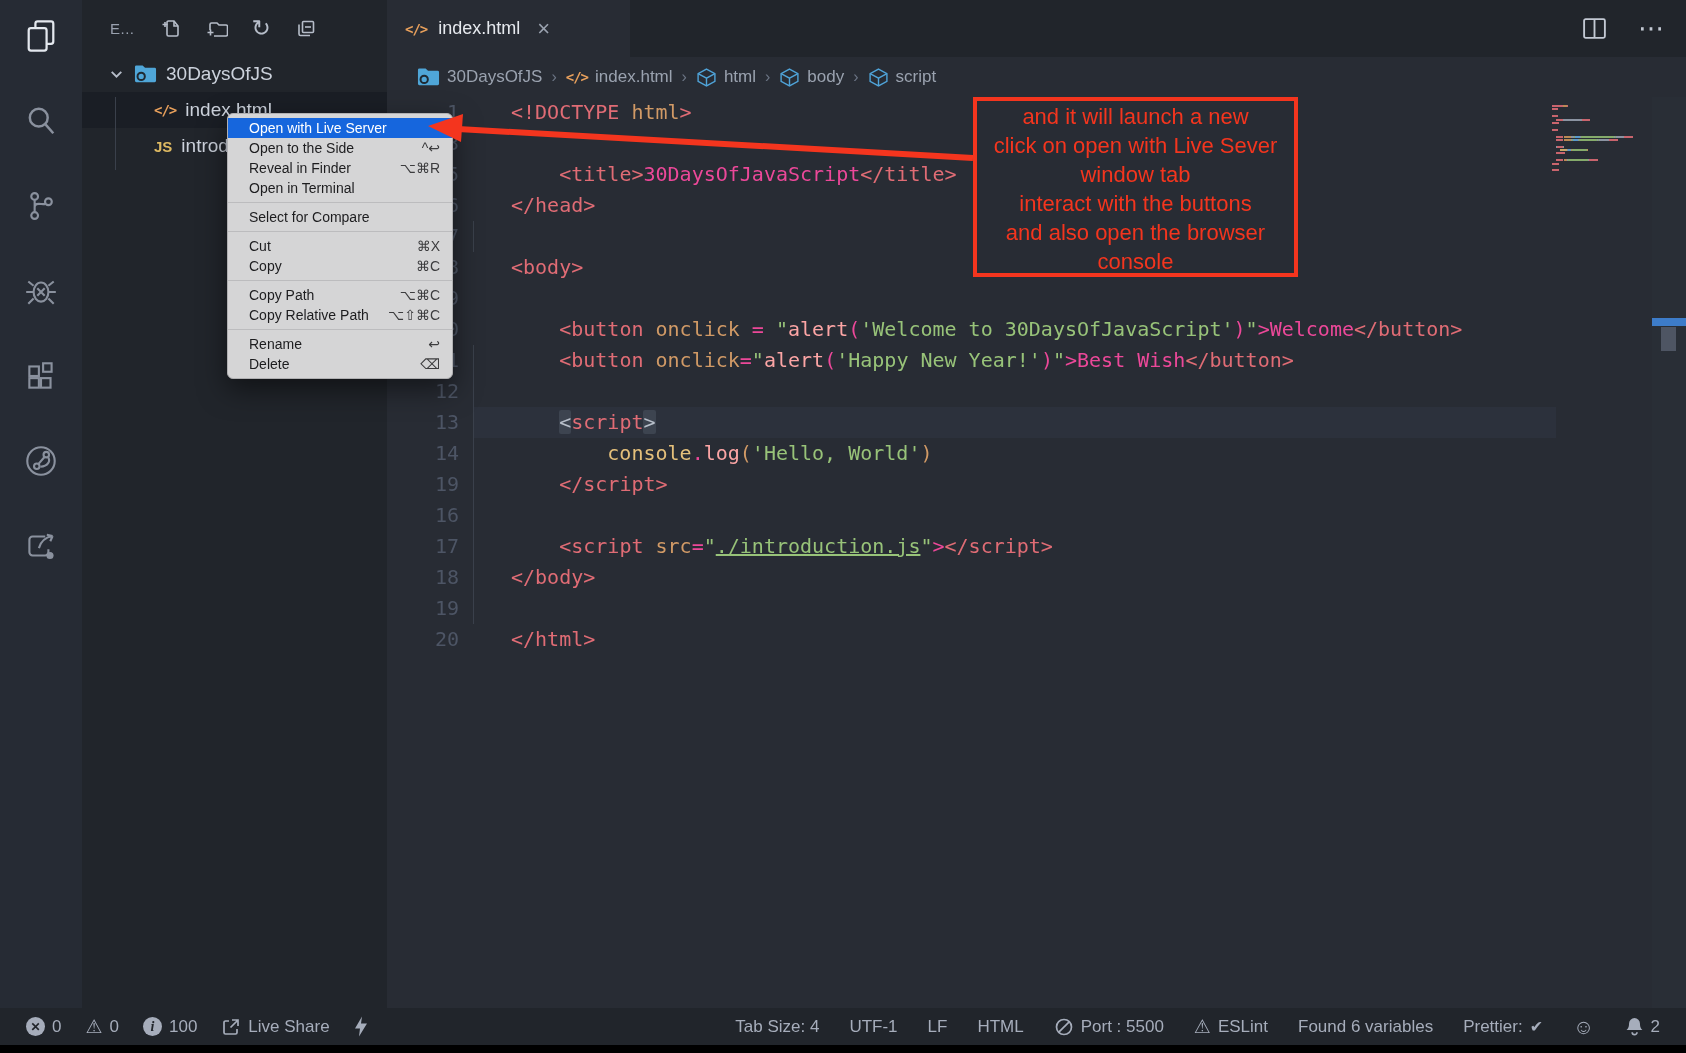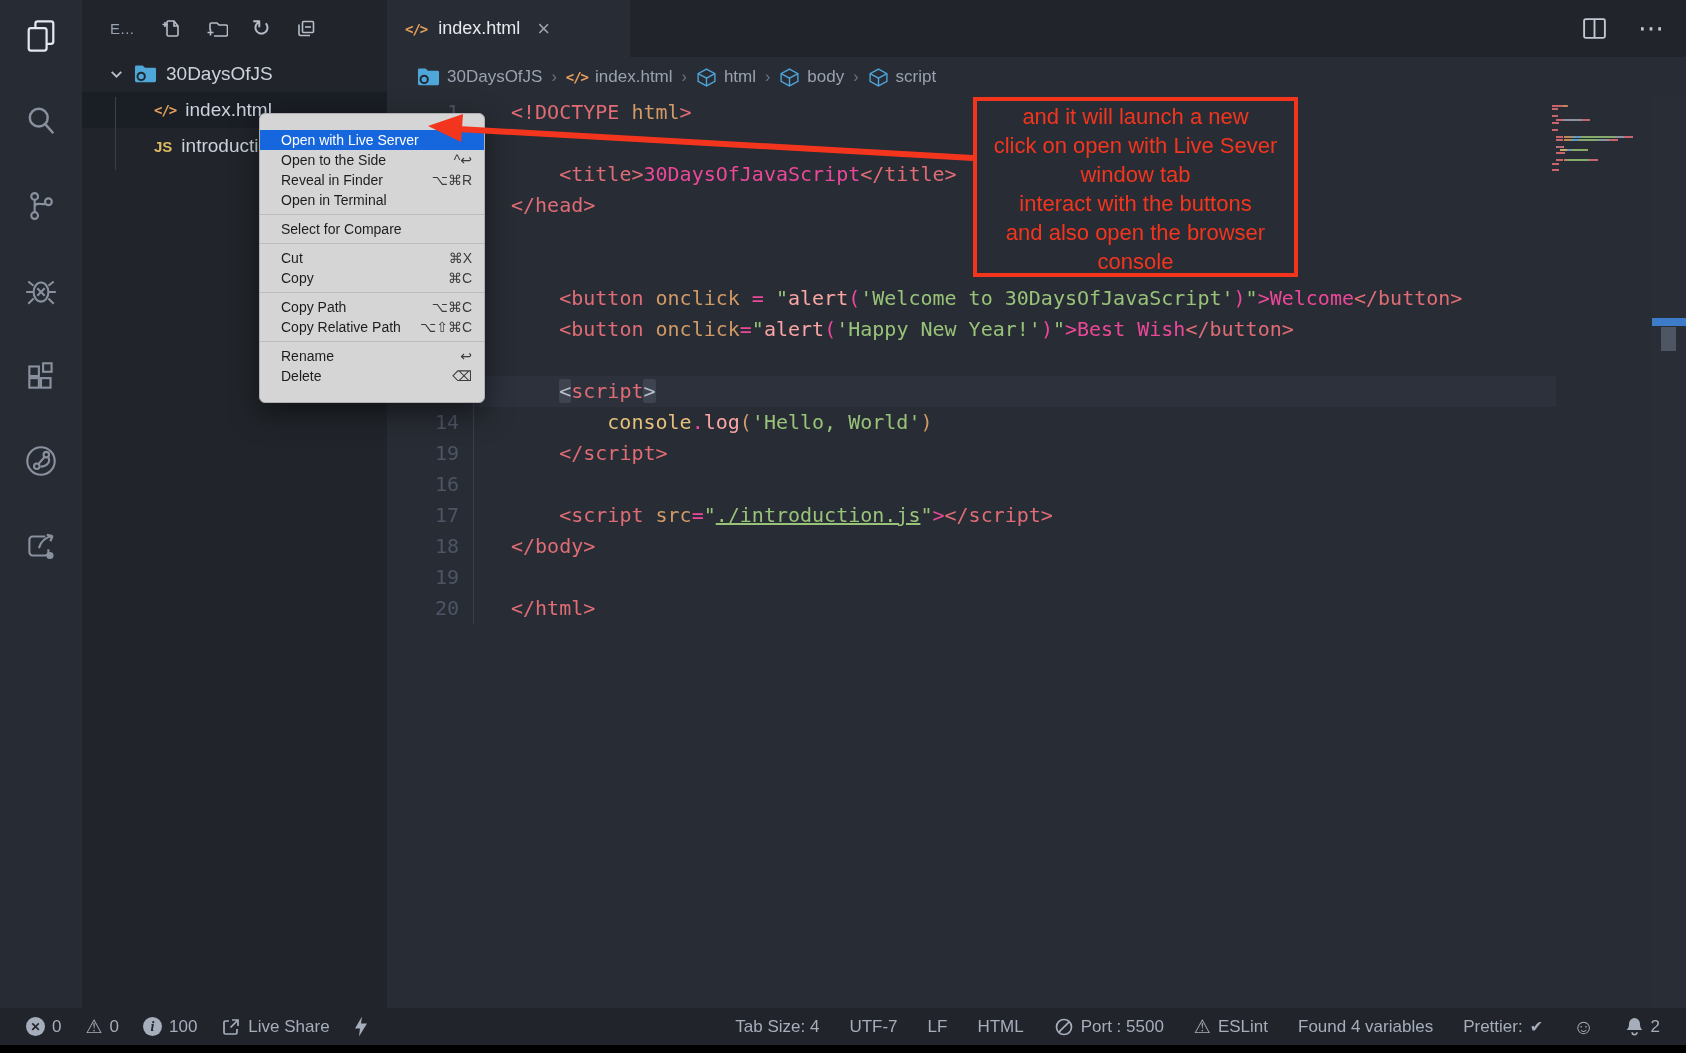--- a/index.html
+++ b/index.html
@@ -53,22 +53,22 @@
   .minimap{position:absolute;right:42px;top:8px;width:92px;font-size:0;line-height:0;}
   .mm-line{height:2px;margin-bottom:1.4px;white-space:nowrap;}
   .mm-seg{display:inline-block;height:2px;vertical-align:top;}
   .mm-tag{background:#c9646d}.mm-attr{background:#bb8a55}.mm-str{background:#85ab6b}.mm-fn{background:#5a99cc}
   .mm-plain{background:#8b93a1}.mm-obj{background:#c9aa6a}.mm-gold{background:#bb8a55}.mm-link{background:#85ab6b}.mm-brkt{background:#8b93a1}
   .scroll-track{position:absolute;right:0;top:0;width:34px;bottom:0;background:#2b303a;opacity:.45;}
   .ruler-mark{position:absolute;right:0;top:221px;width:34px;height:8px;background:#3d7cc9;}
   .scroll-thumb{position:absolute;right:10px;top:230px;width:15px;height:24px;background:#4e5563;cursor:pointer;}
   
   .context-menu{position:absolute;left:227px;top:113px;width:224px;background:#d5d5d6;border:1px solid #b0b0b2;
-    border-radius:6px;box-shadow:0 10px 28px rgba(0,0,0,.5);padding:16px 0;z-index:50;
-    font-size:14px;color:#1d1d1f;margin-left:32px;}
+    border-radius:6px;box-shadow:0 10px 28px rgba(0,0,0,.5);padding:4px 0;z-index:50;
+    font-size:14px;color:#1d1d1f;}
   .menu-item{height:20px;display:flex;align-items:center;padding:0 12px 0 21px;cursor:pointer;}
   .menu-item .mi-label{flex:1;white-space:nowrap;}
   .menu-item .mi-short{color:#3c3c3e;white-space:nowrap;}
   .menu-item.highlighted{background:#1666dd;color:#ffffff;}
   .menu-item.highlighted .mi-short{color:#fff;}
   .menu-sep{height:1px;background:#bcbcbe;margin:4px 0;}
   
   .annotation-box{position:absolute;left:973px;top:97px;width:325px;height:180px;border:4px solid #f4351e;
     color:#f4351e;font-size:22px;line-height:29px;text-align:center;z-index:30;box-sizing:border-box;padding-top:1px;}
   .arrow-overlay{position:absolute;inset:0;z-index:60;pointer-events:none;}
@@ -264,20 +264,21 @@
       </span>
     </div>
   <div class="code" id="code">
     <div class="indent-guide" style="top:124px;height:31px;"></div>
     <div class="indent-guide" style="top:248px;height:279px;"></div>
   <div class="code-line"><span class="gutter">1</span><span class="line-content"><span class="tok-tag">&lt;!DOCTYPE </span><span class="tok-attr">html</span><span class="tok-tag">&gt;</span></span></div>
       <div class="code-line"><span class="gutter">3</span><span class="line-content"></span></div>
       <div class="code-line"><span class="gutter">5</span><span class="line-content"><span class="tok-plain">    </span><span class="tok-tag">&lt;title&gt;</span><span class="tok-plain">30DaysOfJavaScript</span><span class="tok-tag">&lt;/title&gt;</span></span></div>
       <div class="code-line"><span class="gutter">6</span><span class="line-content"><span class="tok-tag">&lt;/head&gt;</span></span></div>
       <div class="code-line"><span class="gutter">7</span><span class="line-content"></span></div>
+      <div class="code-line"><span class="gutter">8</span><span class="line-content"><span class="tok-tag">&lt;body&gt;</span></span></div>
       <div class="code-line"><span class="gutter">9</span><span class="line-content"></span></div>
       <div class="code-line"><span class="gutter">10</span><span class="line-content"><span class="tok-plain">    </span><span class="tok-tag">&lt;button</span><span class="tok-plain"> </span><span class="tok-attr">onclick</span><span class="tok-plain"> = </span><span class="tok-str">"</span><span class="tok-fn">alert</span><span class="tok-plain">(</span><span class="tok-str">'Welcome to 30DaysOfJavaScript'</span><span class="tok-plain">)</span><span class="tok-str">"</span><span class="tok-plain">&gt;</span><span class="tok-plain">Welcome</span><span class="tok-tag">&lt;/button&gt;</span></span></div>
       <div class="code-line"><span class="gutter">11</span><span class="line-content"><span class="tok-plain">    </span><span class="tok-tag">&lt;button</span><span class="tok-plain"> </span><span class="tok-attr">onclick</span><span class="tok-plain">=</span><span class="tok-str">"</span><span class="tok-fn">alert</span><span class="tok-plain">(</span><span class="tok-str">'Happy New Year!'</span><span class="tok-plain">)</span><span class="tok-str">"</span><span class="tok-plain">&gt;</span><span class="tok-plain">Best Wish</span><span class="tok-tag">&lt;/button&gt;</span></span></div>
       <div class="code-line"><span class="gutter">12</span><span class="line-content"></span></div>
       <div class="code-line current"><span class="gutter">13</span><span class="line-content"><span class="tok-plain">    </span><span class="tok-brkt">&lt;</span><span class="tok-tag">script</span><span class="tok-brkt">&gt;</span></span></div>
       <div class="code-line"><span class="gutter">14</span><span class="line-content"><span class="tok-plain">        </span><span class="tok-obj">console</span><span class="tok-plain">.</span><span class="tok-fn">log</span><span class="tok-gold">(</span><span class="tok-str">'Hello, World'</span><span class="tok-gold">)</span></span></div>
       <div class="code-line"><span class="gutter">19</span><span class="line-content"><span class="tok-plain">    </span><span class="tok-tag">&lt;/script&gt;</span></span></div>
       <div class="code-line"><span class="gutter">16</span><span class="line-content"></span></div>
       <div class="code-line"><span class="gutter">17</span><span class="line-content"><span class="tok-plain">    </span><span class="tok-tag">&lt;script</span><span class="tok-plain"> </span><span class="tok-attr">src</span><span class="tok-plain">=</span><span class="tok-str">"</span><span class="tok-link">./introduction.js</span><span class="tok-str">"</span><span class="tok-plain">&gt;</span><span class="tok-tag">&lt;/script&gt;</span></span></div>
       <div class="code-line"><span class="gutter">18</span><span class="line-content"><span class="tok-tag">&lt;/body&gt;</span></span></div>
@@ -405,21 +406,21 @@
             <path d="M8 1 L1 13 h5 L5 21 L13 8 H7 Z" fill="currentColor"></path>
           </svg>
         </span>
       </div>
     </div>
   <div class="sb-group right" id="sb-right">
       <div class="sb-item">
         <span>Tab Size: 4</span>
       </div>
       <div class="sb-item">
-        <span>UTF-7</span>
+        <span>UTF-1</span>
       </div>
       <div class="sb-item">
         <span>LF</span>
       </div>
       <div class="sb-item">
         <span>HTML</span>
       </div>
       <div class="sb-item">
         <span class="ico" style="display: inline-flex;">
           <svg width="20" height="20" viewBox="0 0 20 20" fill="none" stroke="currentColor" stroke-width="1.7">
@@ -427,21 +428,21 @@
             <line x1="4.8" y1="15.2" x2="15.2" y2="4.8"></line>
           </svg>
         </span>
         <span>Port : 5500</span>
       </div>
       <div class="sb-item">
         <span class="sb-warn">⚠</span>
         <span>ESLint</span>
       </div>
       <div class="sb-item">
-        <span>Found 4 variables</span>
+        <span>Found 6 variables</span>
       </div>
       <div class="sb-item">
         <span>Prettier:</span>
         <span class="sb-check">✔</span>
       </div>
       <div class="sb-item">
         <span class="sb-smiley">☺</span>
       </div>
       <div class="sb-item">
         <span class="ico" style="display: inline-flex;">

